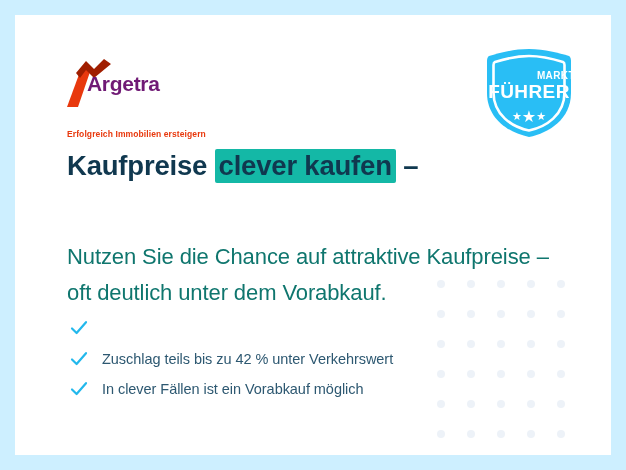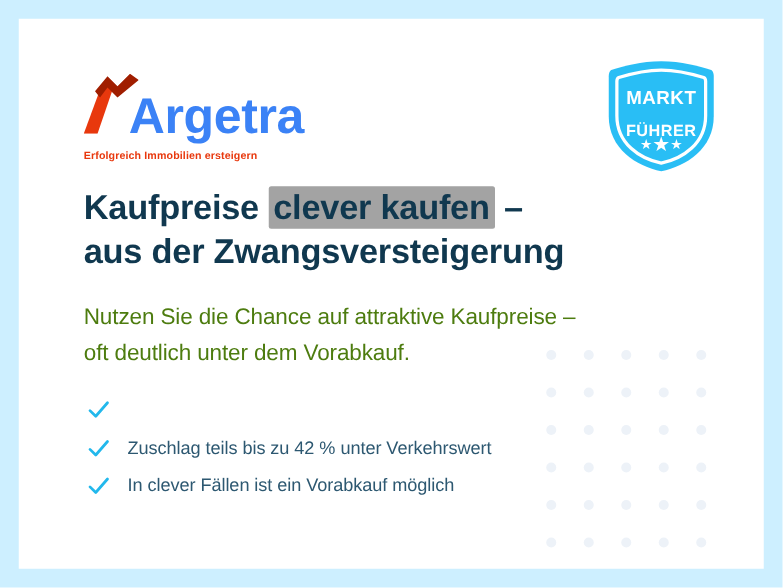--- a/index.html
+++ b/index.html
@@ -40,30 +40,30 @@
     left:52px; top:42px;
     width:160px; height:70px;
   }
   .logo-mark {
     position:absolute;
     left:0; top:2px;
     width:44px; height:48px;
   }
   .logo-word {
     position:absolute;
-    left:36px; top:16px;
-    font-size:40px;
-    font-weight:bold;
-    color:#3b82f6;
+    left:20px; top:16px;
+    font-size:21px;
+    font-weight:bold;
+    color:#701a75;
     letter-spacing:-0.3px;
     line-height:1;
   }
   .logo-tagline {
     position:absolute;
-    left:0px; top:62px;
+    left:0px; top:72px;
     font-size:8.5px;
     font-weight:bold;
     color:#E8380D;
     letter-spacing:0.1px;
     white-space:nowrap;
   }
 
   
   .badge {
     position:absolute;
@@ -74,22 +74,22 @@
   .badge-text {
     position:absolute;
     left:0; right:0; top:24px;
     text-align:center;
     color:#FFFFFF;
     font-weight:bold;
     line-height:1.06;
     letter-spacing:0.4px;
     pointer-events:none;
   }
-  .badge-text .l1 { font-size:15px; display:block; }
-  .badge-text .l2 { font-size:13px; display:block;margin-top:11px; }
+  .badge-text .l1 { font-size:10px; display:block;text-align:right; }
+  .badge-text .l2 { font-size:19px; display:block; }
   .badge-stars {
     position:absolute;
     left:0; right:0; top:62px;
     text-align:center;
     color:#FFFFFF;
     pointer-events:none;
     line-height:1;
   }
   .badge-stars .s-sm { font-size:11px; vertical-align:2px; }
   .badge-stars .s-lg { font-size:16px; }
@@ -100,32 +100,32 @@
     left:52px; top:134px;
     width:470px;
     font-size:27.5px;
     font-weight:bold;
     color:#10384F;
     line-height:1.26;
     letter-spacing:-0.2px;
   }
   .hl-line { display:block; white-space:nowrap; }
   .hl-mark {
-    background:#a3a3a3;
+    background:#14b8a6;
     padding:1px 4px 2px 4px;
     border-radius:2px;
   }
 
   
   .subhead {
     position:absolute;
     left:52px; top:224px;
     width:490px;
-    font-size:18px;
-    color:#4d7c0f;
+    font-size:22px;
+    color:#0f766e;
     line-height:1.62;
     letter-spacing:-0.1px;
   }
   .sub-line { display:block; white-space:nowrap; }
 
   
   .bullets {
     position:absolute;
     left:55px; top:298px;
     width:470px;
@@ -207,21 +207,20 @@
       <span class="l1">MARKT</span>
       <span class="l2">FÜHRER</span>
     </div>
     <div class="badge-stars">
       <span class="s-sm">★</span><span class="s-lg">★</span><span class="s-sm">★</span>
     </div>
   </div>
 
   <h1 class="headline">
     <span class="hl-line"><span>Kaufpreise </span><span class="hl-mark">clever kaufen</span><span> –</span></span>
-    <span class="hl-line">aus der Zwangsversteigerung</span>
   </h1>
 
   <p class="subhead">
     <span class="sub-line">Nutzen Sie die Chance auf attraktive Kaufpreise –</span>
     <span class="sub-line">oft deutlich unter dem Vorabkauf.</span>
   </p>
 
   <ul class="bullets">
     <li class="bullet">
       <span class="check">

